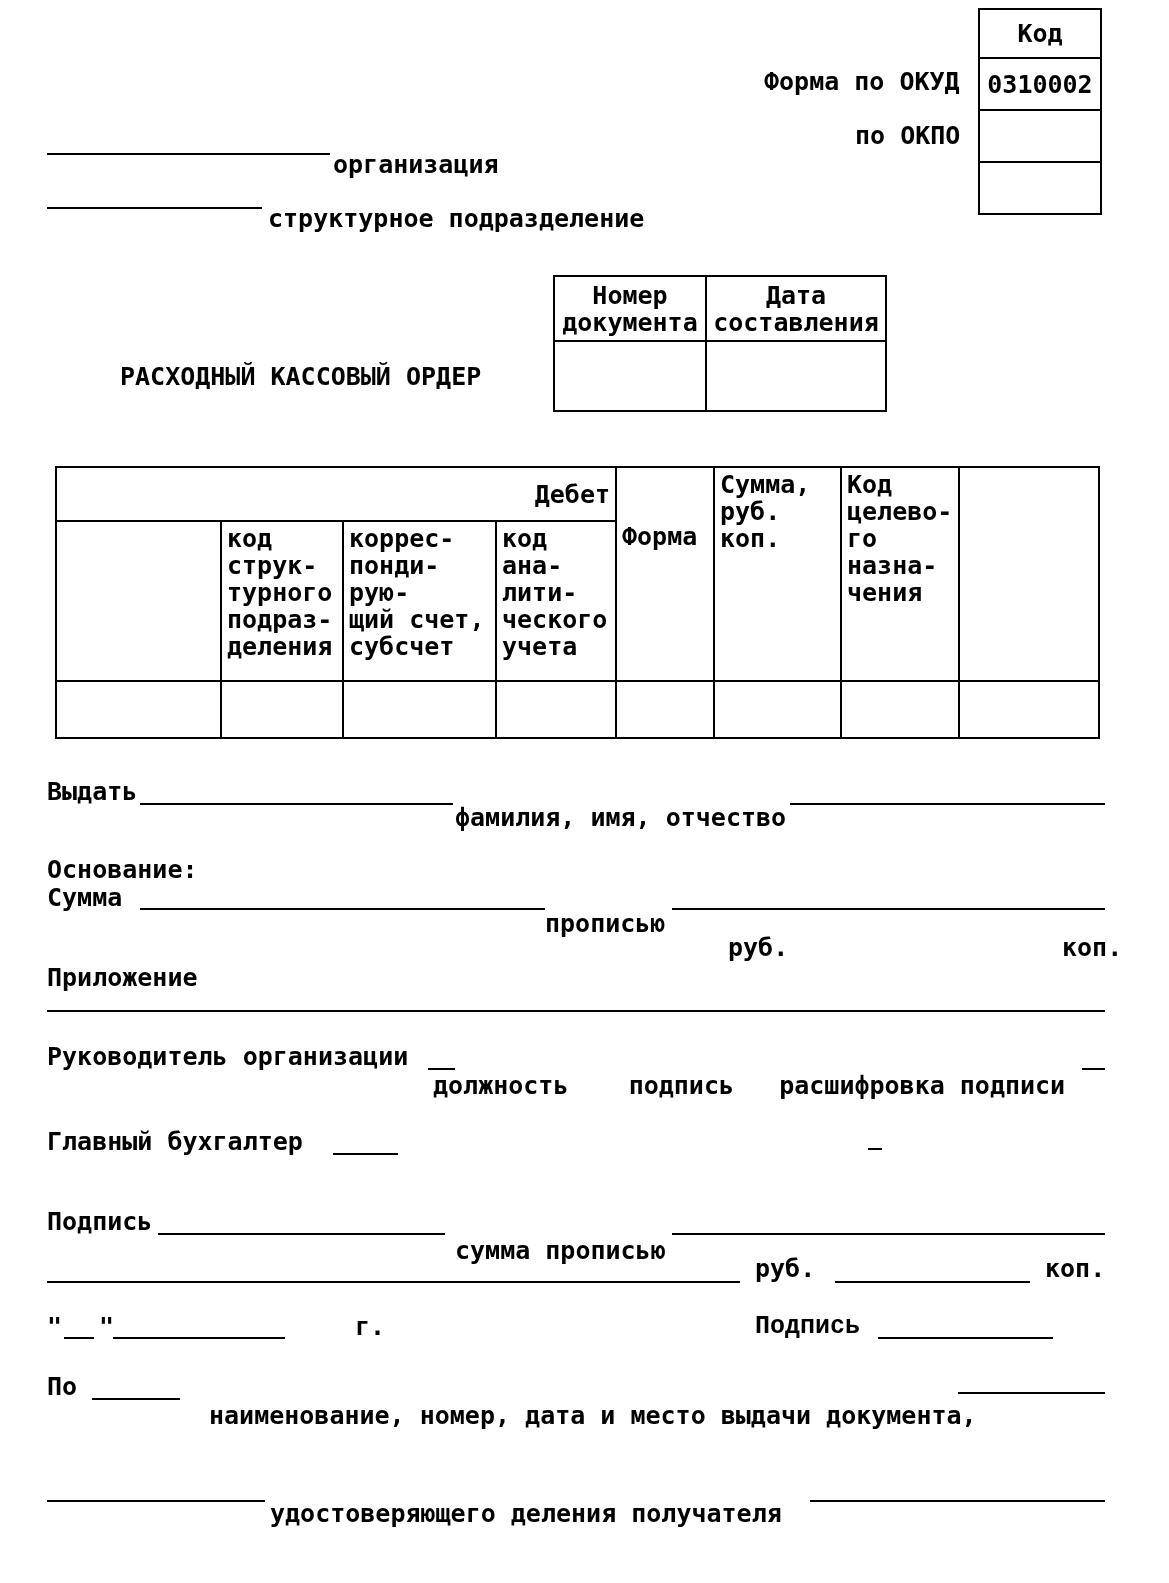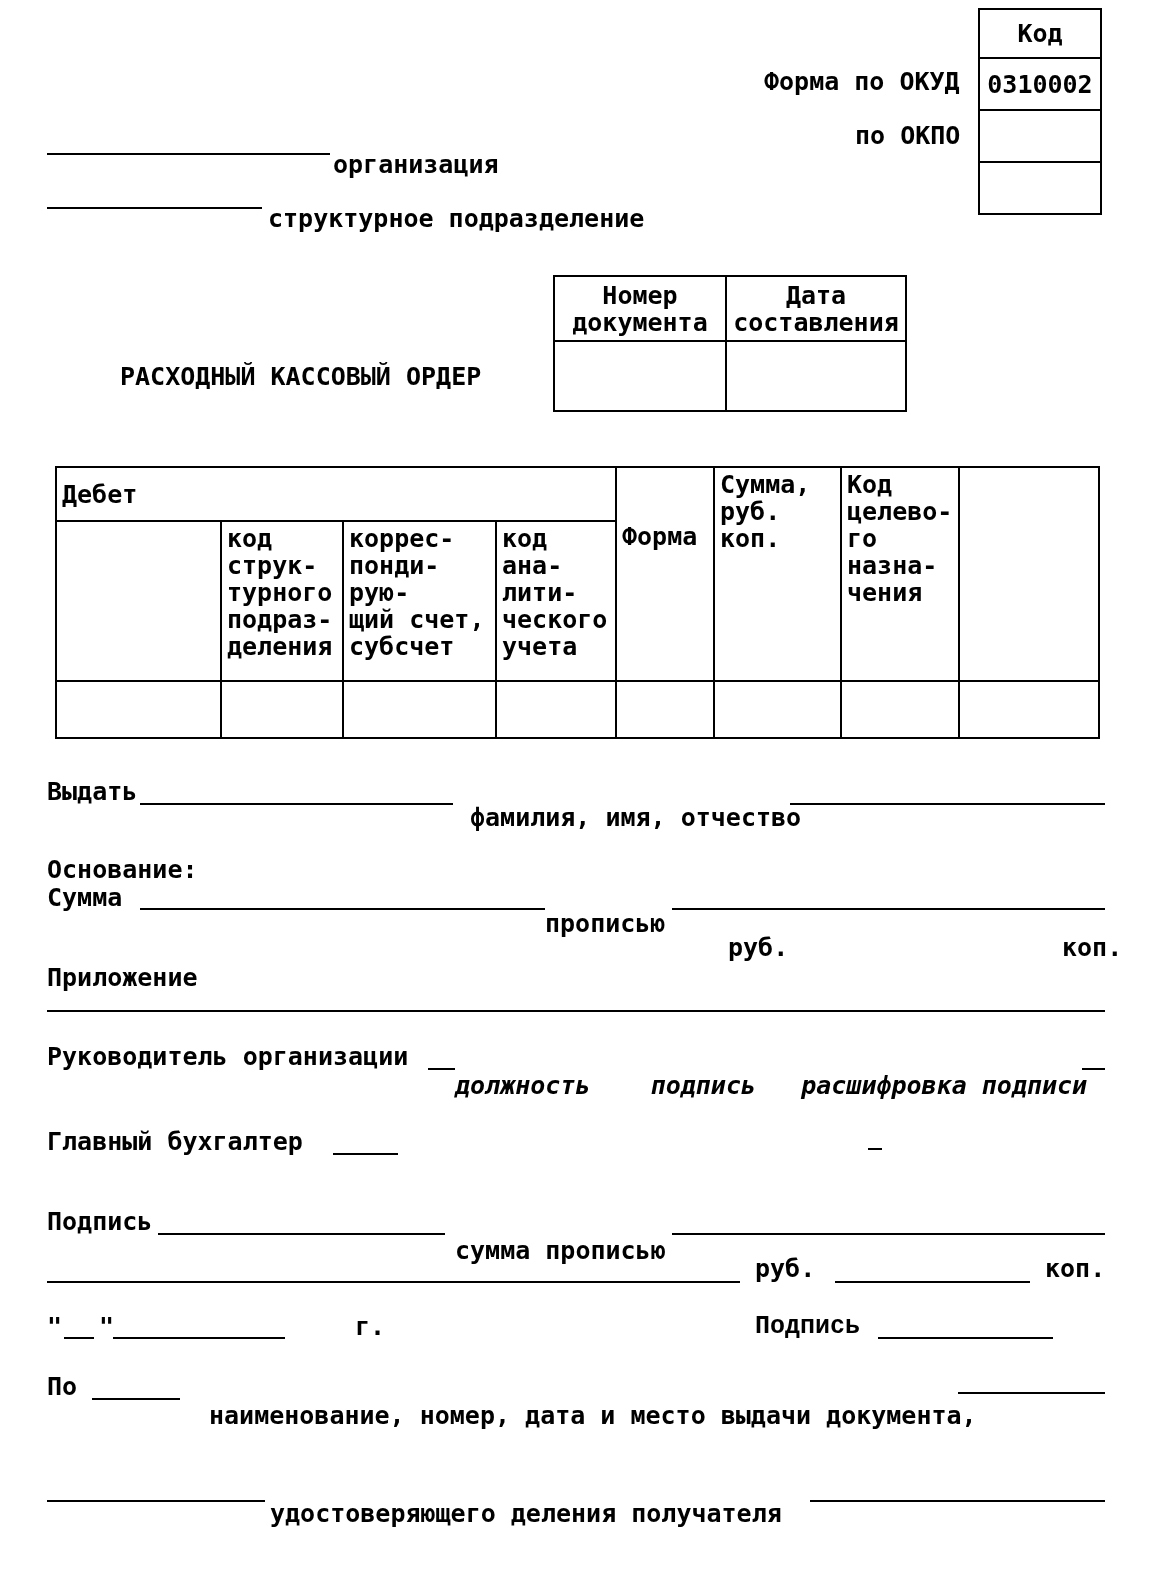--- a/index.html
+++ b/index.html
@@ -20,30 +20,30 @@
   .uline { position: absolute; height: 2px; background: #000000; }
   table { border-collapse: collapse; position: absolute; table-layout: fixed; }
   td {
     border: 2px solid #000000;
     font: inherit;
     color: inherit;
     padding: 3px 5px;
     vertical-align: top;
   }
   .pre { white-space: pre-line; }
-  .center { text-align: left; }
+  .center { text-align: right; }
   .vmid { vertical-align: middle; }
   
   .code-table { left: 978px; top: 8px; }
   .code-table td { width: 122px; text-align: center; vertical-align: middle; }
   .code-table tr.h49 td { height: 49px; }
   .code-table tr.h52 td { height: 52px; }
   
   .doc-table { left: 553px; top: 275px; }
-  .doc-table .c1 { width: 172px; }
+  .doc-table .c1 { width: 152px; }
   .doc-table .c2 { width: 180px; }
   .doc-table tr.hdr td { height: 65px; text-align: center; vertical-align: middle; }
   .doc-table tr.val td { height: 70px; }
   
   .main-table { left: 55px; top: 466px; }
   .main-table tr.r1 td { height: 54px; }
   .main-table tr.r2 td { height: 160px; }
   .main-table tr.r3 td { height: 57px; }
   .credit-cell { padding-top: 55px; }
 </style>
@@ -147,39 +147,39 @@
       <td></td>
       <td></td>
       <td></td>
     </tr>
   </tbody>
     </table>
 
   <span class="t" style="left:47px; top:778px;">Выдать</span>
   <div class="uline" style="left:140px; top:803px; width:313px;"></div>
   <div class="uline" style="left:790px; top:803px; width:315px;"></div>
-  <span class="t" style="left:470px; top:804px;">фамилия, имя, отчество</span>
+  <span class="t" style="left:455px; top:804px;">фамилия, имя, отчество</span>
 
   <span class="t" style="left:47px; top:856px;">Основание:</span>
 
   <span class="t" style="left:47px; top:884px;">Сумма</span>
   <div class="uline" style="left:140px; top:908px; width:405px;"></div>
   <span class="t" style="left:545px; top:910px;">прописью</span>
   <div class="uline" style="left:672px; top:908px; width:433px;"></div>
 
   <span class="t" style="left:728px; top:934px;">руб.</span>
   <span class="t" style="left:1062px; top:934px;">коп.</span>
 
   <span class="t" style="left:47px; top:964px;">Приложение</span>
   <div class="uline" style="left:47px; top:1010px; width:1058px;"></div>
 
   <span class="t" style="left:47px; top:1043px;">Руководитель организации</span>
   <div class="uline" style="left:428px; top:1068px; width:27px;"></div>
   <div class="uline" style="left:1082px; top:1068px; width:23px;"></div>
-  <span class="t" style="left:455px; top:1072px;font-style:italic;">должность    подпись   расшифровка подписи</span>
+  <span class="t" style="left:433px; top:1072px;">должность    подпись   расшифровка подписи</span>
 
   <span class="t" style="left:47px; top:1128px;">Главный бухгалтер</span>
   <div class="uline" style="left:333px; top:1153px; width:65px;"></div>
   <div class="uline" style="left:868px; top:1148px; width:14px;"></div>
 
   <span class="t" style="left:47px; top:1208px;">Подпись</span>
   <div class="uline" style="left:158px; top:1233px; width:287px;"></div>
   <span class="t" style="left:455px; top:1237px;">сумма прописью</span>
   <div class="uline" style="left:672px; top:1233px; width:433px;"></div>
 

